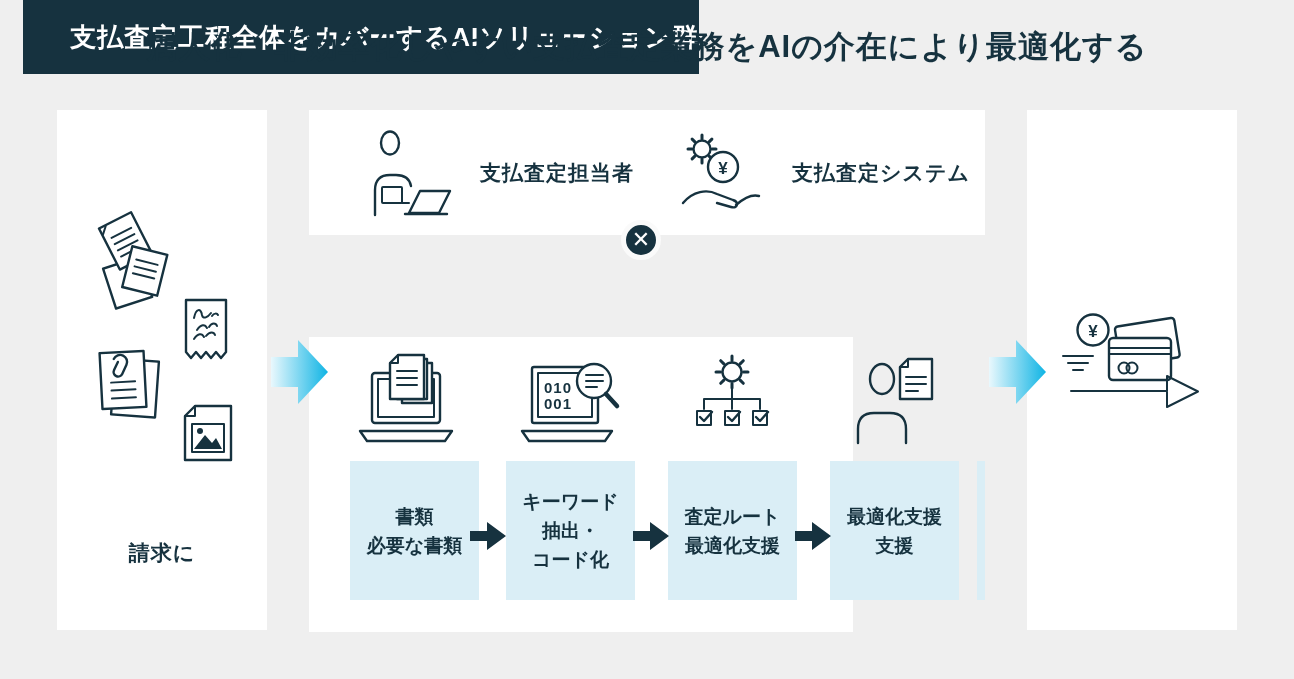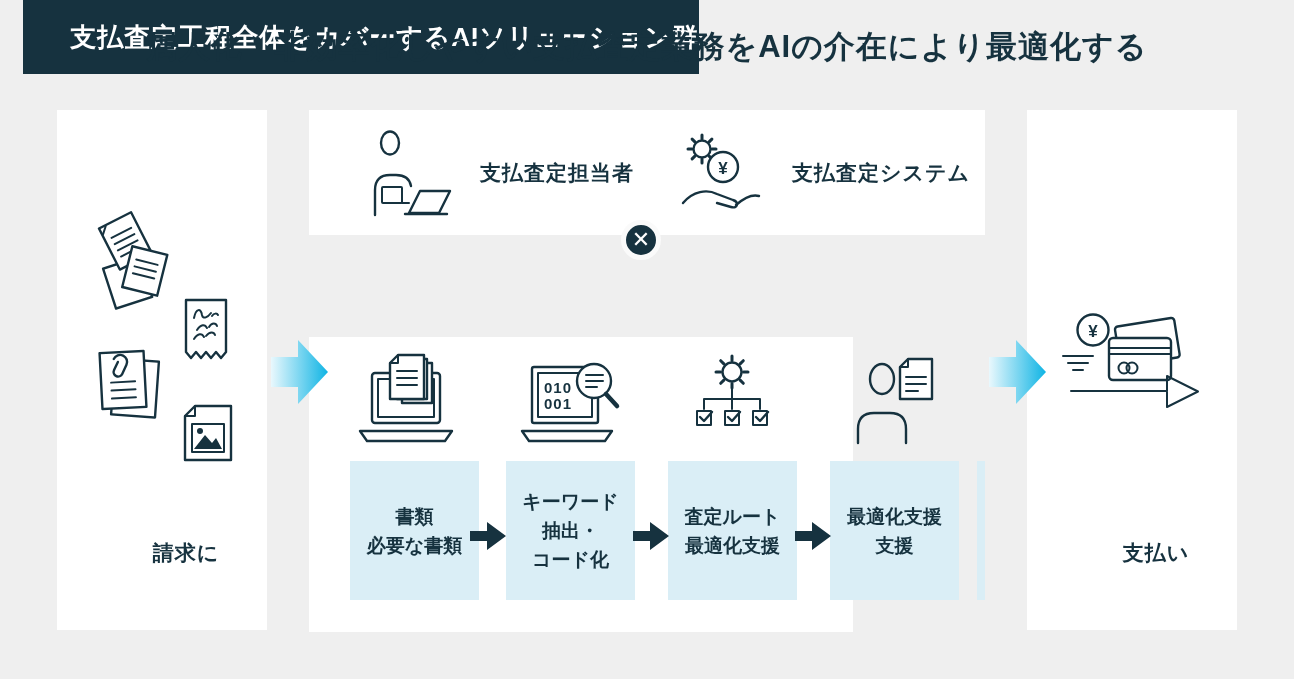--- a/index.html
+++ b/index.html
@@ -19,21 +19,21 @@
   .panel{position:absolute;background:#fff;}
   .panel-left{left:57px;top:110px;width:210px;height:520px;}
   .panel-right{left:1027px;top:110px;width:210px;height:520px;}
   .mid-top{left:309px;top:110px;width:676px;height:125px;}
   .mid-banner{left:309px;top:263px;width:676px;height:74px;background:var(--navy);
     display:flex;align-items:center;justify-content:flex-end;}
   .mid-banner span{color:#fff;font-size:26px;font-weight:700;letter-spacing:1px;}
   .mid-lower{left:309px;top:337px;width:544px;height:295px;}
 
   .panel-label{position:absolute;top:428px;left:0;width:100%;text-align:center;
-    font-size:21px;font-weight:700;line-height:30px;color:var(--navy);letter-spacing:1px;margin-left:24px;}
+    font-size:21px;font-weight:700;line-height:30px;color:var(--navy);letter-spacing:1px;}
 
   .actor-group{position:absolute;top:0;height:100%;display:flex;align-items:center;gap:27px;}
   .actor-label{font-size:21px;font-weight:700;letter-spacing:1px;color:var(--navy);}
 
   .x-circle{position:absolute;left:621px;top:220px;width:40px;height:40px;background:var(--navy);
     border:5px solid #fafafa;border-radius:50%;display:flex;align-items:center;justify-content:center;z-index:5;}
   .x-circle span{color:#fff;font-size:22px;font-weight:700;line-height:1;}
 
   .step-box{position:absolute;top:124px;width:129px;height:139px;background:var(--lightblue);
     display:flex;flex-direction:column;align-items:center;justify-content:center;
@@ -240,17 +240,16 @@
       <rect class="ic-white" x="52" y="28" width="62" height="42" rx="4"></rect>
       <path class="ic-thin" d="M52 38 H114 M52 44 H114"></path>
       <circle class="ic-thin" cx="67" cy="58" r="5.5"></circle>
       <circle class="ic-thin" cx="75" cy="58" r="5.5"></circle>
       <circle class="ic-white" cx="36" cy="20" r="15.5"></circle>
       <text class="svgtxt" x="36" y="21" font-size="17" text-anchor="middle" dominant-baseline="central">¥</text>
       <path class="ic-thin" d="M6 46 H36 M11 53 H31 M16 60 H26"></path>
       <path class="ic-thin" d="M14 81 H110 M110 81 V66 L141 81.5 L110 97 V82"></path>
     </svg>
     <div class="panel-label">
-      <div>支払い</div>
     </div>
   </div>
 
 </div>
 
 </body></html>

